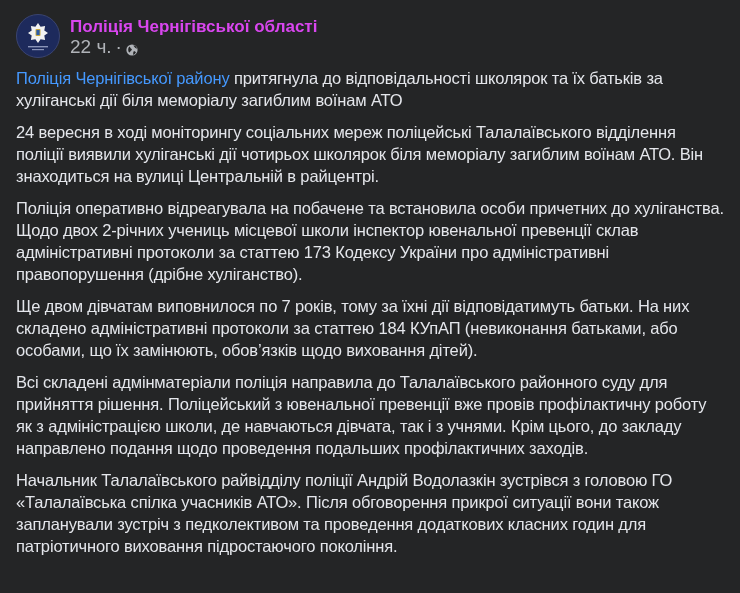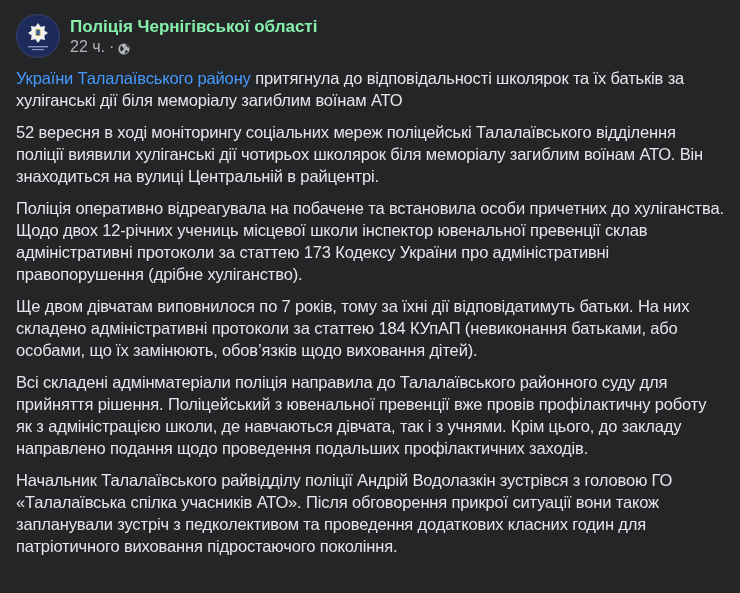--- a/index.html
+++ b/index.html
@@ -47,28 +47,28 @@
     }
     .header-text {
       margin-left: 10px;
       display: flex;
       flex-direction: column;
       justify-content: center;
     }
     .page-name {
       font-size: 17px;
       font-weight: bold;
-      color: #86efac;
+      color: #d946ef;
       line-height: 22px;
       cursor: pointer;
     }
     .meta {
       display: flex;
       align-items: center;
-      font-size: 16px;
+      font-size: 19px;
       color: #b0b3b8;
       line-height: 18px;
       margin-top: 0;
     }
     .meta .dot {
       margin: 0 4px;
     }
     .globe-icon {
       width: 12px;
       height: 12px;
@@ -119,21 +119,21 @@
             <path d="M7.6,1.2 C7.4,2.3 8.5,2.8 8.9,3.6 C9.4,4.6 10.6,4.4 11,5 C11,3.1 9.7,1.6 7.6,1.2 Z" fill="#242526"></path>
             <path d="M7.8,7.2 C8.8,7 9.8,7.6 9.9,8.6 C9.2,9.6 8.3,10.5 7.2,10.9 C7.3,9.6 7,8.1 7.8,7.2 Z" fill="#242526"></path>
           </svg>
         </span>
       </div>
     </div>
   </div>
 
   <div class="post-body">
     <p>
-      <a class="mention-link">України Талалаївського району</a><span> притягнула до відповідальності школярок та їх батьків за хуліганські дії біля меморіалу загиблим воїнам АТО</span>
+      <a class="mention-link">Поліція Чернігівської району</a><span> притягнула до відповідальності школярок та їх батьків за хуліганські дії біля меморіалу загиблим воїнам АТО</span>
     </p>
-    <p>52 вересня в ході моніторингу соціальних мереж поліцейські Талалаївського відділення поліції виявили хуліганські дії чотирьох школярок біля меморіалу загиблим воїнам АТО. Він знаходиться на вулиці Центральній в райцентрі.</p>
-    <p>Поліція оперативно відреагувала на побачене та встановила особи причетних до хуліганства. Щодо двох 12-річних учениць місцевої школи інспектор ювенальної превенції склав адміністративні протоколи за статтею 173 Кодексу України про адміністративні правопорушення (дрібне хуліганство).</p>
+    <p>24 вересня в ході моніторингу соціальних мереж поліцейські Талалаївського відділення поліції виявили хуліганські дії чотирьох школярок біля меморіалу загиблим воїнам АТО. Він знаходиться на вулиці Центральній в райцентрі.</p>
+    <p>Поліція оперативно відреагувала на побачене та встановила особи причетних до хуліганства. Щодо двох 2-річних учениць місцевої школи інспектор ювенальної превенції склав адміністративні протоколи за статтею 173 Кодексу України про адміністративні правопорушення (дрібне хуліганство).</p>
     <p>Ще двом дівчатам виповнилося по 7 років, тому за їхні дії відповідатимуть батьки. На них складено адміністративні протоколи за статтею 184 КУпАП (невиконання батьками, або особами, що їх замінюють, обов’язків щодо виховання дітей).</p>
     <p>Всі складені адмінматеріали поліція направила до Талалаївського районного суду для прийняття рішення. Поліцейський з ювенальної превенції вже провів профілактичну роботу як з адміністрацією школи, де навчаються дівчата, так і з учнями. Крім цього, до закладу направлено подання щодо проведення подальших профілактичних заходів.</p>
     <p>Начальник Талалаївського райвідділу поліції Андрій Водолазкін зустрівся з головою ГО «Талалаївська спілка учасників АТО». Після обговорення прикрої ситуації вони також запланували зустріч з педколективом та проведення додаткових класних годин для патріотичного виховання підростаючого покоління.</p>
   </div>
 </div>
 
 </body></html>

